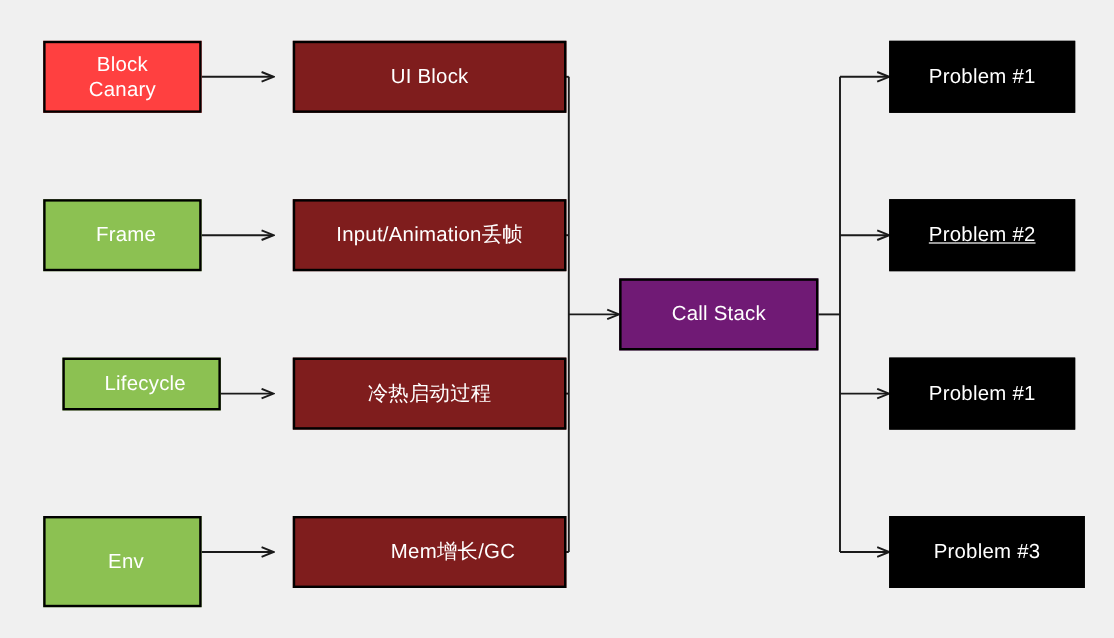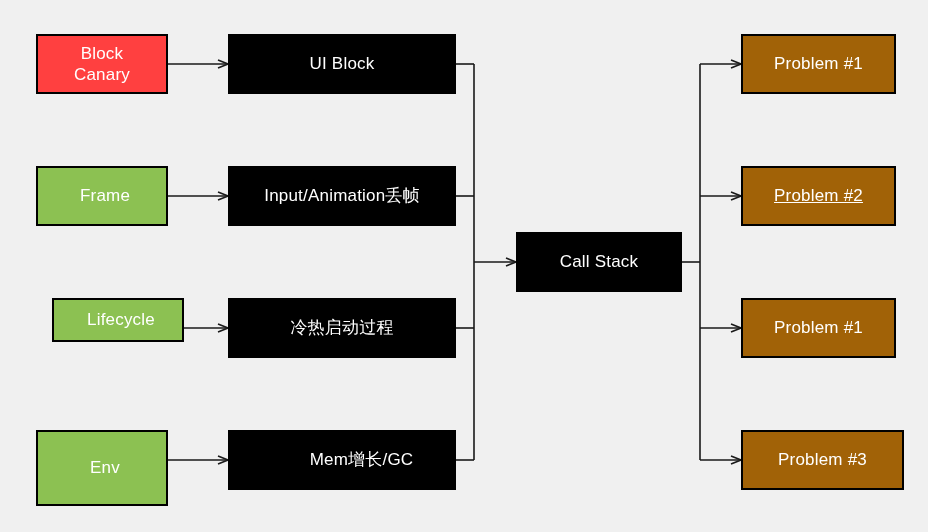--- a/index.html
+++ b/index.html
@@ -38,23 +38,23 @@
     text-align: center;
     color: #ffffff;
     font-size: 17px;
     line-height: 1.25;
     letter-spacing: 0.2px;
     white-space: pre-line;
     padding: 2px 6px;
   }
   .node.trigger   { background: #ff4040; }
   .node.source    { background: #8cc152; padding-left: 12px; }
-  .node.scenario  { background: #000000; }
-  .node.hub       { background: #000000; }
-  .node.problem   { background: #a16207; }
+  .node.scenario  { background: #7f1d1d; margin-left: 16px; }
+  .node.hub       { background: #701a75; }
+  .node.problem   { background: #000000; }
 </style>
 </head>
 <body>
 
 <div id="diagram-canvas">
 
   <svg class="edge-layer" width="928" height="532" viewBox="0 0 928 532" xmlns="http://www.w3.org/2000/svg">
     <defs>
       <marker id="arrow" markerWidth="12" markerHeight="12" refX="10" refY="5" orient="auto" markerUnits="userSpaceOnUse">
         <path d="M1,1 L11,5 L1,9" fill="none" stroke="#1a1a1a" stroke-width="1.6"></path>

